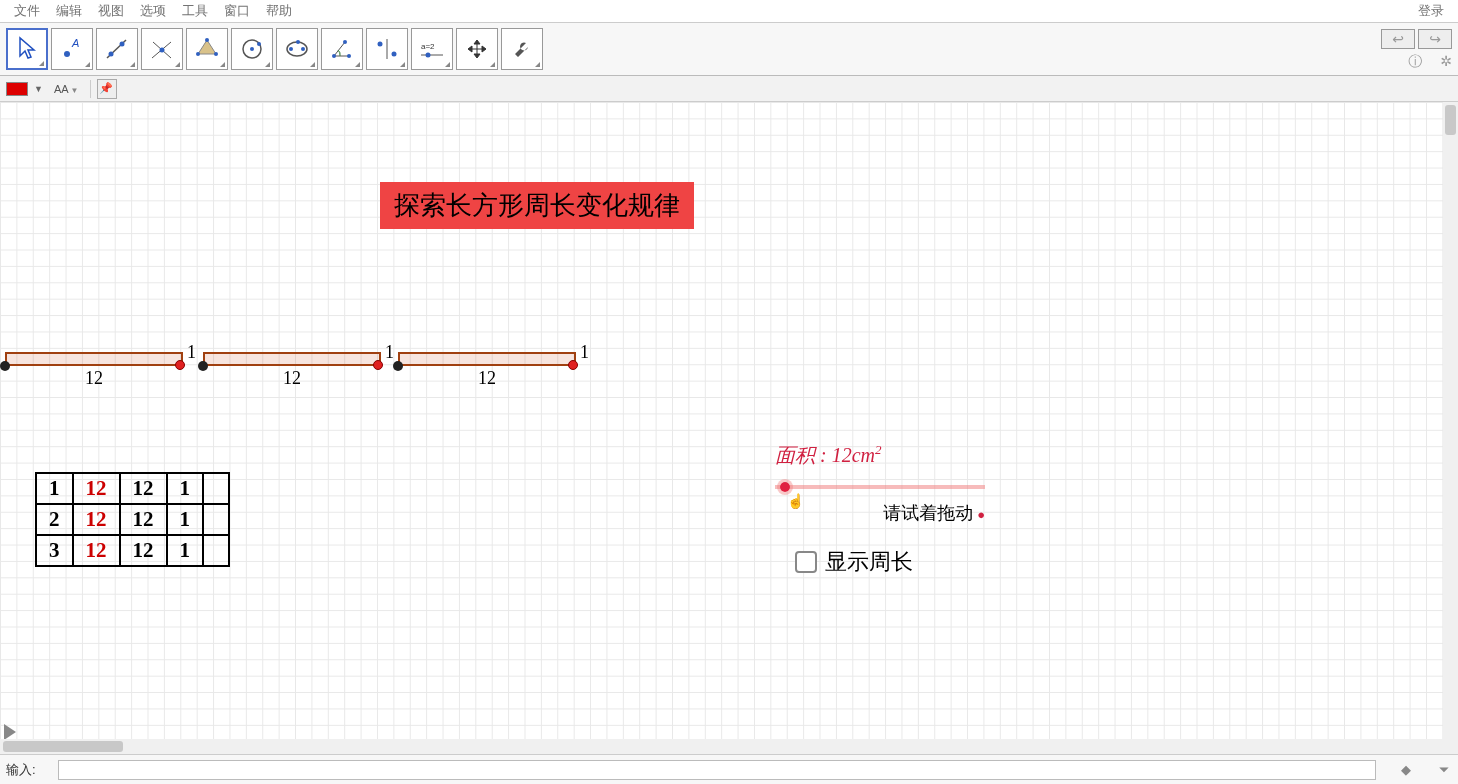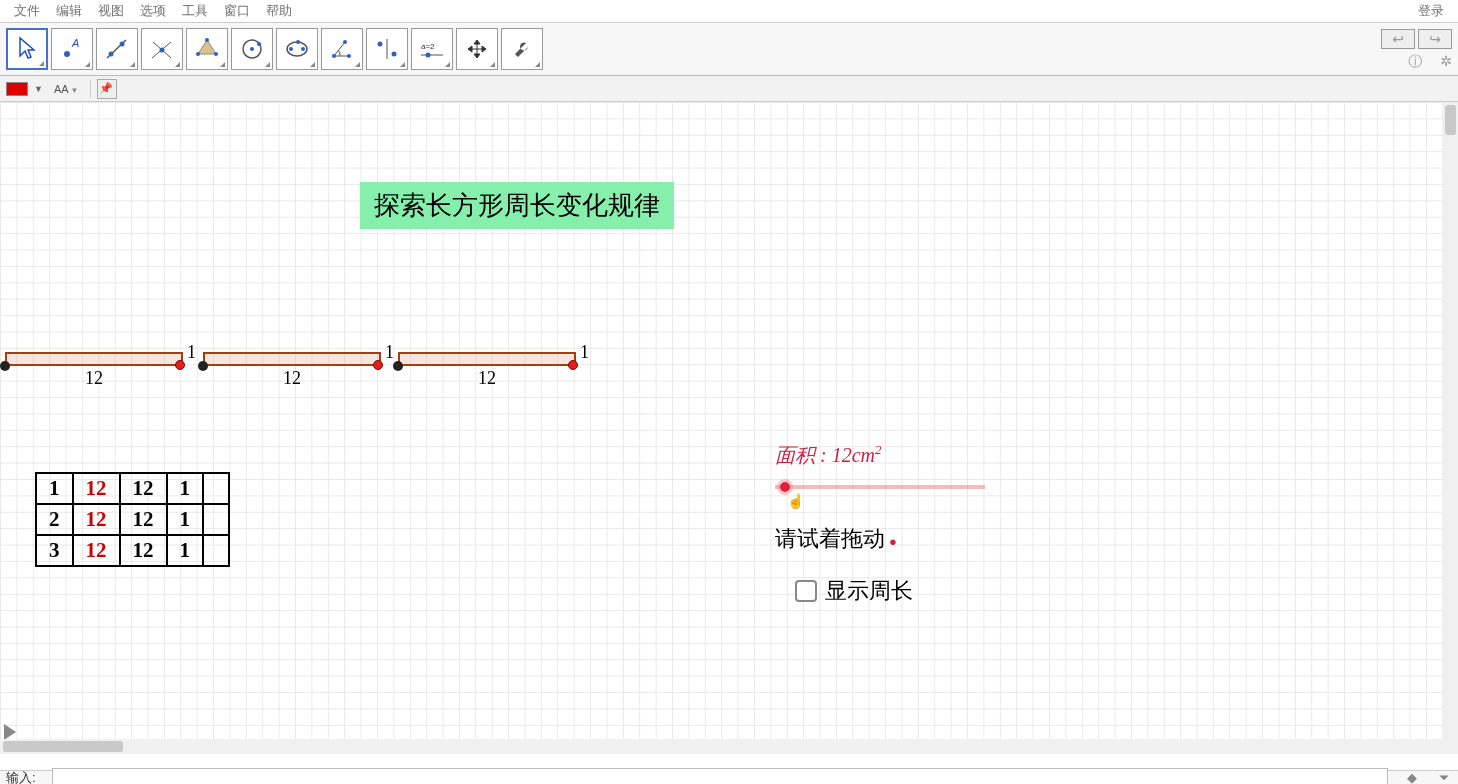--- a/index.html
+++ b/index.html
@@ -26,53 +26,53 @@
 .drop-arrow { font-size: 9px; color: #666; }
 .text-aa { font-size: 11px; color: #555; border: 1px solid transparent; padding: 2px 4px; }
 .text-aa::after { content: '▼'; font-size: 8px; margin-left: 2px; color: #888; }
 .pin { width: 20px; height: 20px; border: 1px solid #aaa; background: #eee; display: flex; align-items: center; justify-content: center; font-size: 11px; color: #7799cc; }
 .divider { width: 1px; height: 18px; background: #ccc; }
 
 
 .canvas-area { position: relative; width: 100%; height: calc(100% - 22px - 54px - 26px - 30px); overflow: hidden; }
 .grid-bg { position: absolute; inset: 0; background-image: linear-gradient(#e8e8e8 1px, transparent 1px), linear-gradient(90deg, #e8e8e8 1px, transparent 1px); background-size: 16.4px 16.4px; }
 
-.title-box { position: absolute; left: 360px; top: 80px; background: #86efac; padding: 6px 14px; font-size: 26px; font-family: serif; }
+.title-box { position: absolute; left: 380px; top: 80px; background: #ef4444; padding: 6px 14px; font-size: 26px; font-family: serif; }
 
 .rect-group { position: absolute; }
 .rect-shape { background: rgba(200,80,40,0.15); border: 2px solid #a04010; position: relative; }
 .point-dot { width: 10px; height: 10px; border-radius: 50%; position: absolute; }
 .point-black { background: #222; }
 .point-red { background: #e02020; border: 1px solid #800; }
 .rect-label { position: absolute; font-family: "Times New Roman", serif; font-size: 18px; }
 
 .data-table { position: absolute; left: 35px; top: 370px; border-collapse: collapse; font-family: "Times New Roman", serif; }
 .data-table th, .data-table td { border: 2px solid #000; padding: 2px 12px; font-size: 21px; text-align: center; font-weight: bold; }
 .data-table .red { color: #c00; }
 .data-table sup { font-size: 13px; }
 
 .slider-area { position: absolute; left: 775px; top: 340px; }
 .slider-label { color: #d02040; font-family: "Times New Roman", serif; font-size: 20px; font-style: italic; margin-bottom: 16px; }
 .slider-label sup { font-size: 13px; vertical-align: super; }
 .slider-track { width: 210px; height: 4px; background: rgba(240,120,120,0.5); position: relative; }
 .slider-thumb { width: 16px; height: 16px; border-radius: 50%; background: #e02040; border: 3px solid rgba(240,120,120,0.4); background-clip: padding-box; position: absolute; left: 2px; top: -6px; cursor: pointer; }
 .cursor-hand { position: absolute; left: 12px; top: 8px; font-size: 14px; pointer-events: none; }
-.drag-hint { font-family: serif; font-size: 22px; margin-top: 35px; }
+.drag-hint { font-family: serif; font-size: 18px; margin-top: 12px; text-align: right; }
 .drag-hint::after { content: '●'; color: #d02040; font-size: 13px; margin-left: 4px; }
 .checkbox-row { display: flex; align-items: center; gap: 8px; font-family: serif; font-size: 22px; margin-top: 22px; margin-left: 20px; }
 .checkbox { width: 22px; height: 22px; border: 2px solid #888; border-radius: 4px; background: #fff; cursor: pointer; }
 
 .scroll-v { position: absolute; right: 0; top: 0; bottom: 0; width: 15px; background: #f0f0f0; }
 .scroll-v .thumb { background: #c8c8c8; border-radius: 3px; margin: 1px 2px; height: 30px; position: absolute; left: 0; right: 0; top: 2px; }
 .scroll-h { position: absolute; left: 0; right: 15px; bottom: 0; height: 15px; background: #f0f0f0; }
 .scroll-h .thumb { background: #c8c8c8; border-radius: 3px; margin: 2px 1px; width: 120px; height: 11px; position: absolute; left: 2px; }
 .play-btn { position: absolute; bottom: 14px; left: 4px; width: 0; height: 0; border-top: 8px solid transparent; border-bottom: 8px solid transparent; border-left: 12px solid #888; cursor: pointer; }
 
 
-.inputbar { height: 14px; border-top: 1px solid #ccc; background: #f7f7f7; display: flex; align-items: center; padding: 4px 6px; gap: 16px; position: absolute; bottom: 0; left: 0; right: 0; }
+.inputbar { height: 30px; border-top: 1px solid #ccc; background: #f7f7f7; display: flex; align-items: center; padding: 4px 6px; gap: 22px; position: absolute; bottom: 0; left: 0; right: 0; }
 .inputbar label { color: #333; font-size: 13px; }
 .inputbar input { flex: 1; border: 1px solid #bbb; height: 20px; padding: 0 4px; background: #fff; }
 .input-drop { width: 16px; text-align: center; color: #888; cursor: pointer; }
 
 
 .ico { width: 28px; height: 28px; display: flex; align-items: center; justify-content: center; }
 </style>
 </head>
 <body>
 

